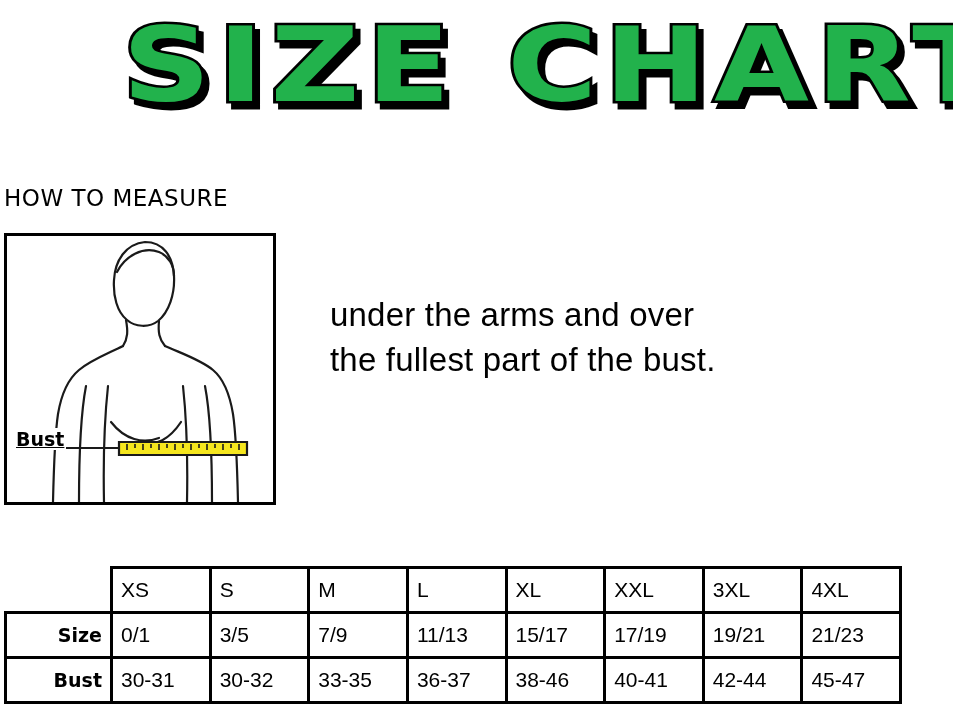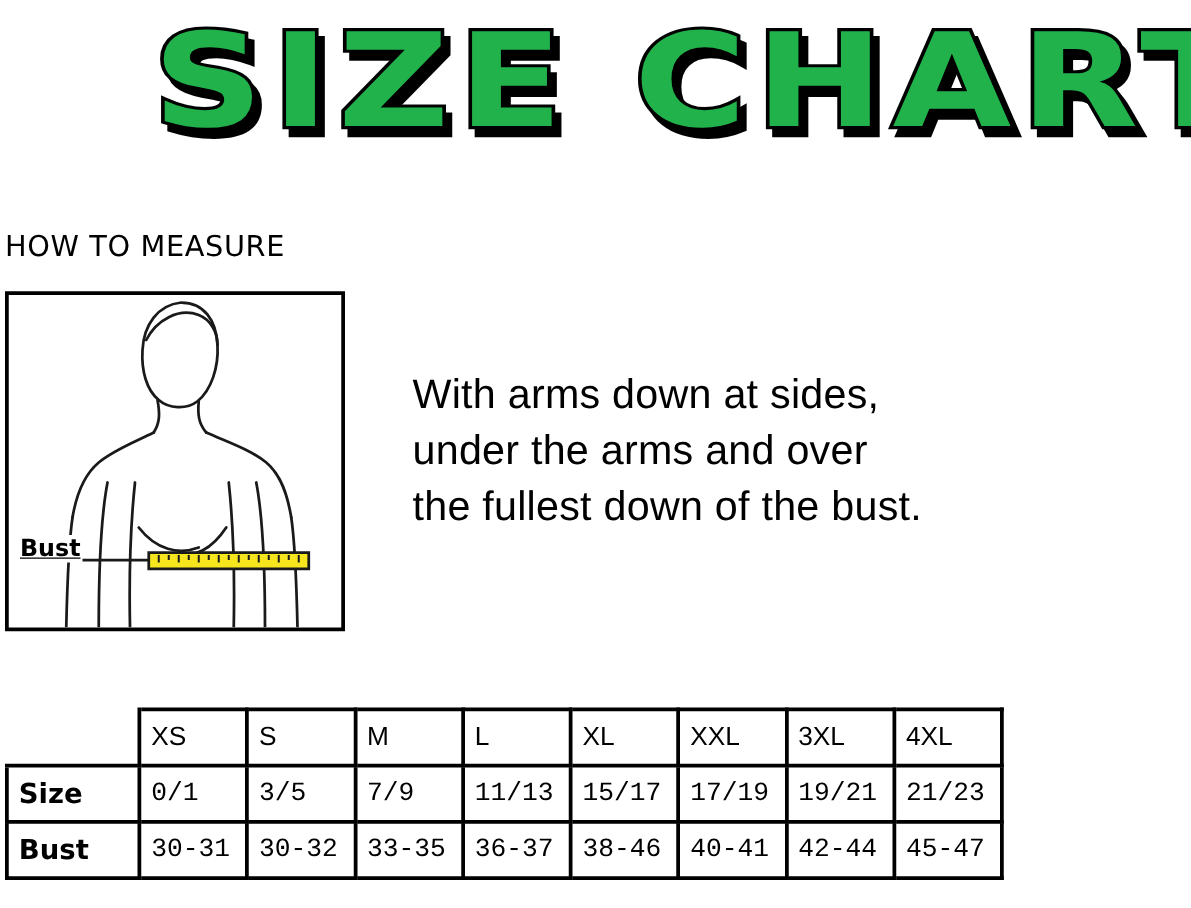--- a/index.html
+++ b/index.html
@@ -121,37 +121,38 @@
     line-height: 45px;
     letter-spacing: 0.2px;
     white-space: nowrap;
   }
 
   
   .size-table {
     position: absolute;
     left: 4px;
     top: 566px;
-    width: 799px;
+    width: 898px;
     border-collapse: collapse;
     table-layout: fixed;
   }
   .size-table td {
     border: 3px solid #000000;
     height: 42px;
     padding: 0 8px;
-    font-family: Liberation Mono, monospace;
+    font-family: Liberation Sans, sans-serif;
     font-size: 21px;
     vertical-align: middle;
     background: #ffffff;
   }
   .size-table td.rowlabel {
     font-family: "DejaVu Sans", sans-serif;
     font-weight: bold;
-    font-size: 22px;
+    font-size: 19px;
+    text-align: right;
   }
   .size-table td.blank {
     border-left: none;
     border-top: none;
     border-right: 3px solid #000000;
     border-bottom: 3px solid #000000;
   }
   .size-table td.head {
     font-family: "Liberation Sans", sans-serif;
     font-size: 21px;
@@ -213,23 +214,22 @@
         <line x1="232" y1="208" x2="232" y2="214"></line>
       </g>
     </g>
 
     <line x1="44" y1="212" x2="112" y2="212" stroke="#1a1a1a" stroke-width="2.2"></line>
   </svg>
 </div>
 <div class="bust-label">Bust</div>
 
 <div class="chest-block">
-  <div class="chest-line">With arms down at sides,</div>
   <div class="chest-line">under the arms and over</div>
-  <div class="chest-line">the fullest down of the bust.</div>
+  <div class="chest-line">the fullest part of the bust.</div>
 </div>
 
 <table class="size-table">
   <colgroup>
     <col class="col-label">
   </colgroup>
   <tbody>
     <tr>
       <td class="blank"></td>
       <td class="head">XS</td>

